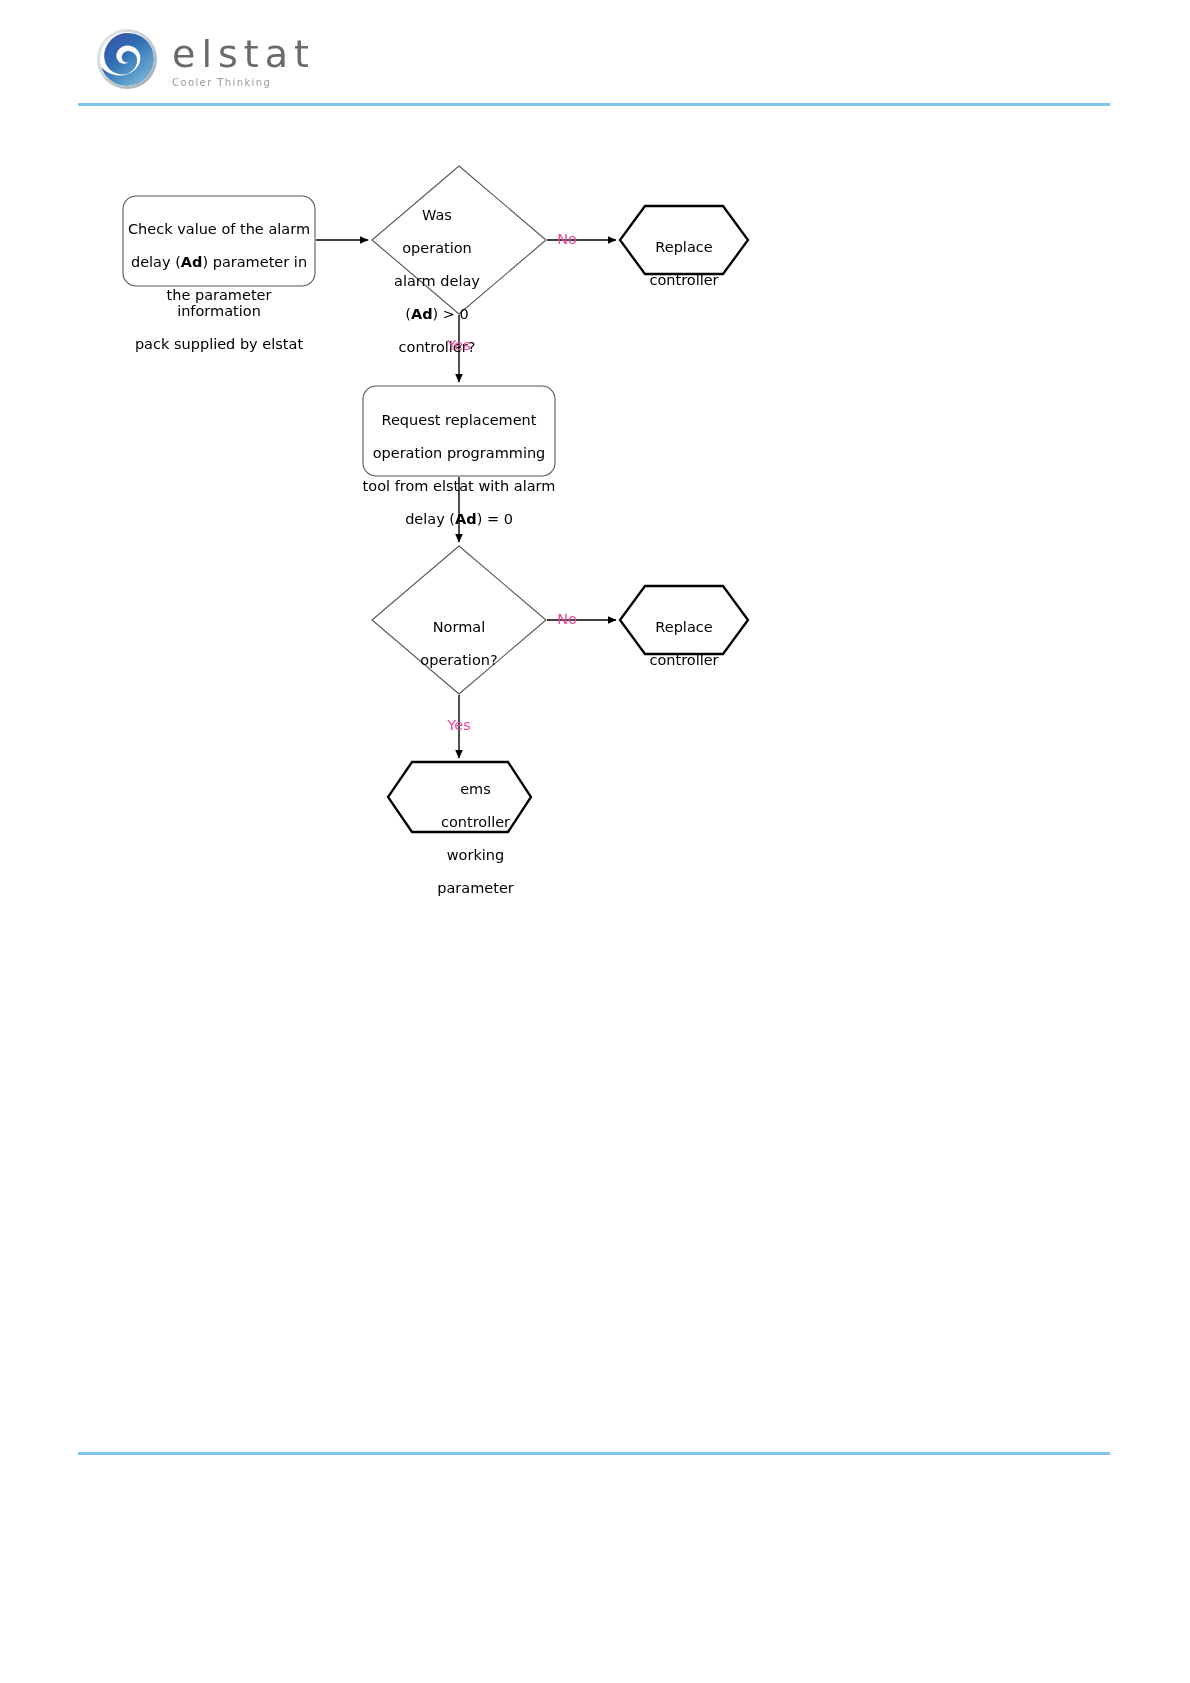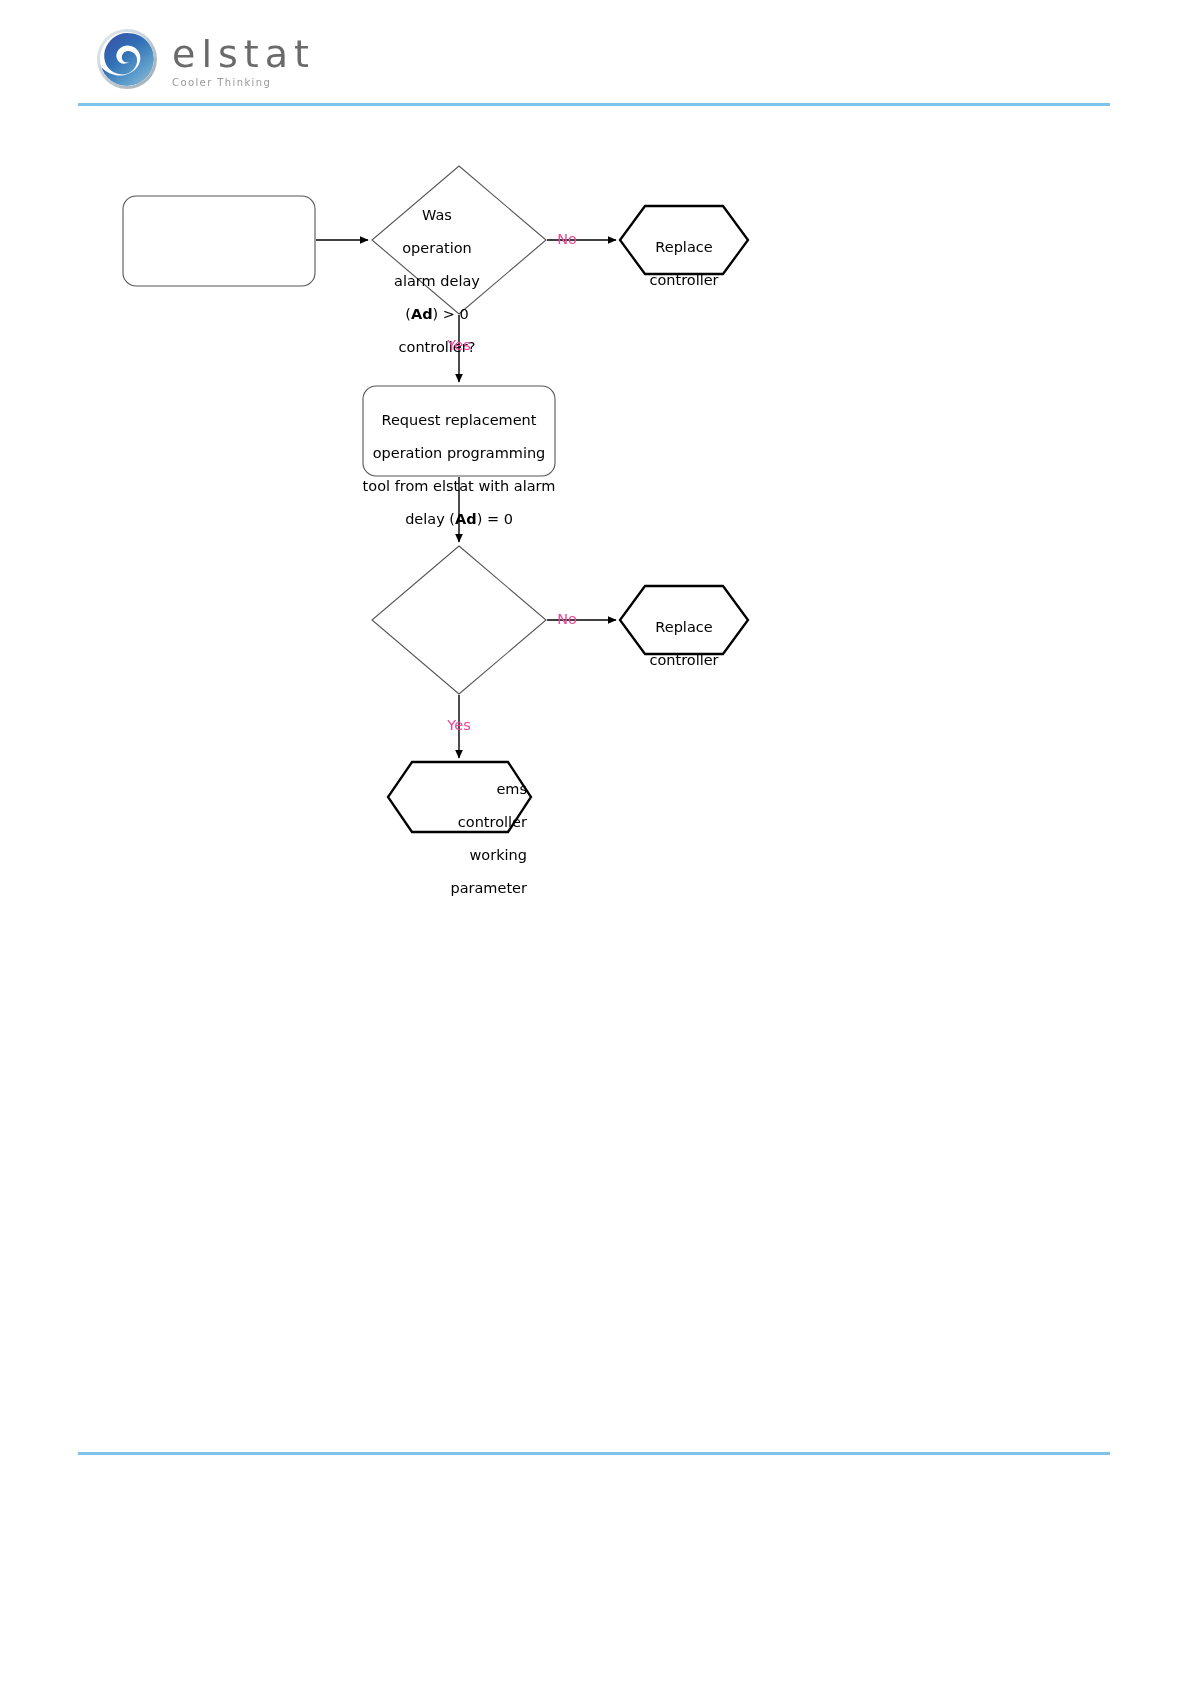--- a/index.html
+++ b/index.html
@@ -173,20 +173,26 @@
 
     <line x1="459" y1="315" x2="459" y2="382" stroke="#000000" stroke-width="1.4" marker-end="url(#arrow)"></line>
 
     <line x1="459" y1="477" x2="459" y2="542" stroke="#000000" stroke-width="1.4" marker-end="url(#arrow)"></line>
 
     <line x1="547" y1="620" x2="616" y2="620" stroke="#000000" stroke-width="1.4" marker-end="url(#arrow)"></line>
 
     <line x1="459" y1="695" x2="459" y2="758" stroke="#000000" stroke-width="1.4" marker-end="url(#arrow)"></line>
   </svg>
 
+  <div class="node-text" style="left:123px; top:205px; width:192px;">
+    <span>Check value of the alarm</span><br>
+    <span>delay (</span><span class="bold">Ad</span><span>) parameter in</span><br>
+    <span>the parameter information</span><br>
+    <span>pack supplied by elstat</span>
+  </div>
 
   <div class="node-text" style="left:357px; top:191px; width:160px;">
     <span>Was</span><br>
     <span>operation</span><br>
     <span>alarm delay</span><br>
     <span>(</span><span class="bold">Ad</span><span>) &gt; 0</span><br>
     <span>controller?</span>
   </div>
 
   <div class="node-text" style="left:620px; top:223px; width:128px;">
@@ -194,27 +200,31 @@
     <span>controller</span>
   </div>
 
   <div class="node-text" style="left:361px; top:396px; width:196px;">
     <span>Request replacement</span><br>
     <span>operation programming</span><br>
     <span>tool from elstat with alarm</span><br>
     <span>delay (</span><span class="bold">Ad</span><span>) = 0</span>
   </div>
 
+  <div class="node-text" style="left:379px; top:603px; width:160px;">
+    <span>Normal</span><br>
+    <span>operation?</span>
+  </div>
 
   <div class="node-text" style="left:620px; top:603px; width:128px;">
     <span>Replace</span><br>
     <span>controller</span>
   </div>
 
-  <div class="node-text" style="left:384px; top:765px; width:143px;text-align:right;">
+  <div class="node-text" style="left:404px; top:765px; width:143px;">
     <span>ems</span><br>
     <span>controller</span><br>
     <span>working</span><br>
     <span>parameter</span>
   </div>
 
   <div class="edge-label" style="left:553px; top:231px; width:28px;">No</div>
 
   <div class="edge-label" style="left:435px; top:337px; width:48px;">Yes</div>
 

